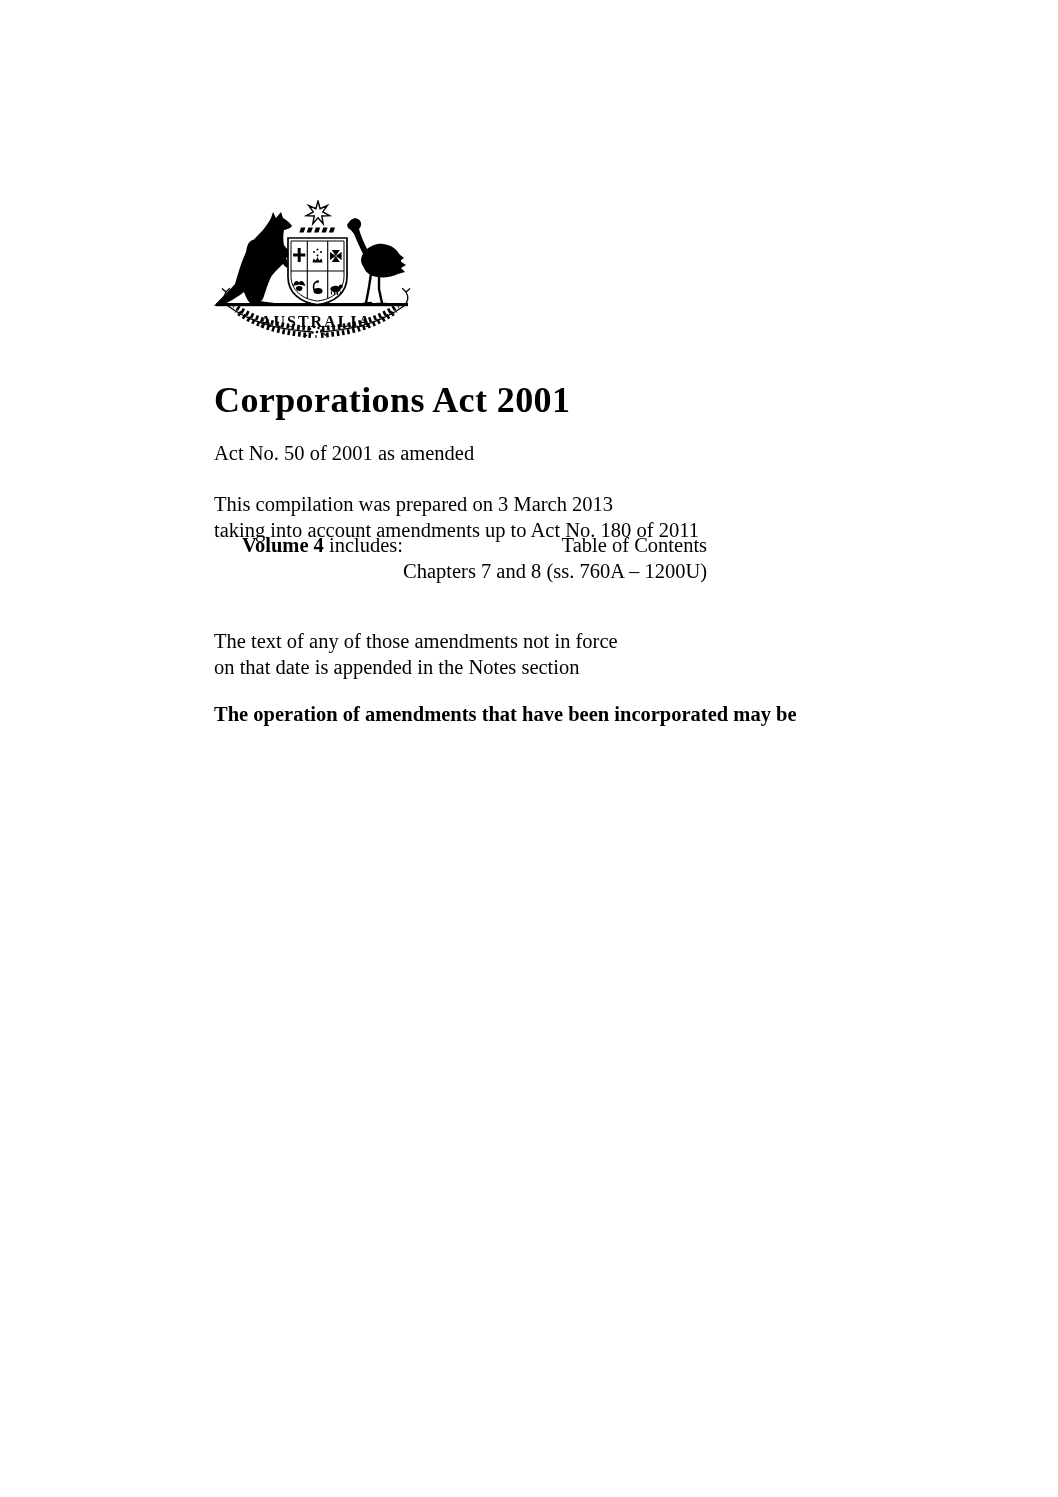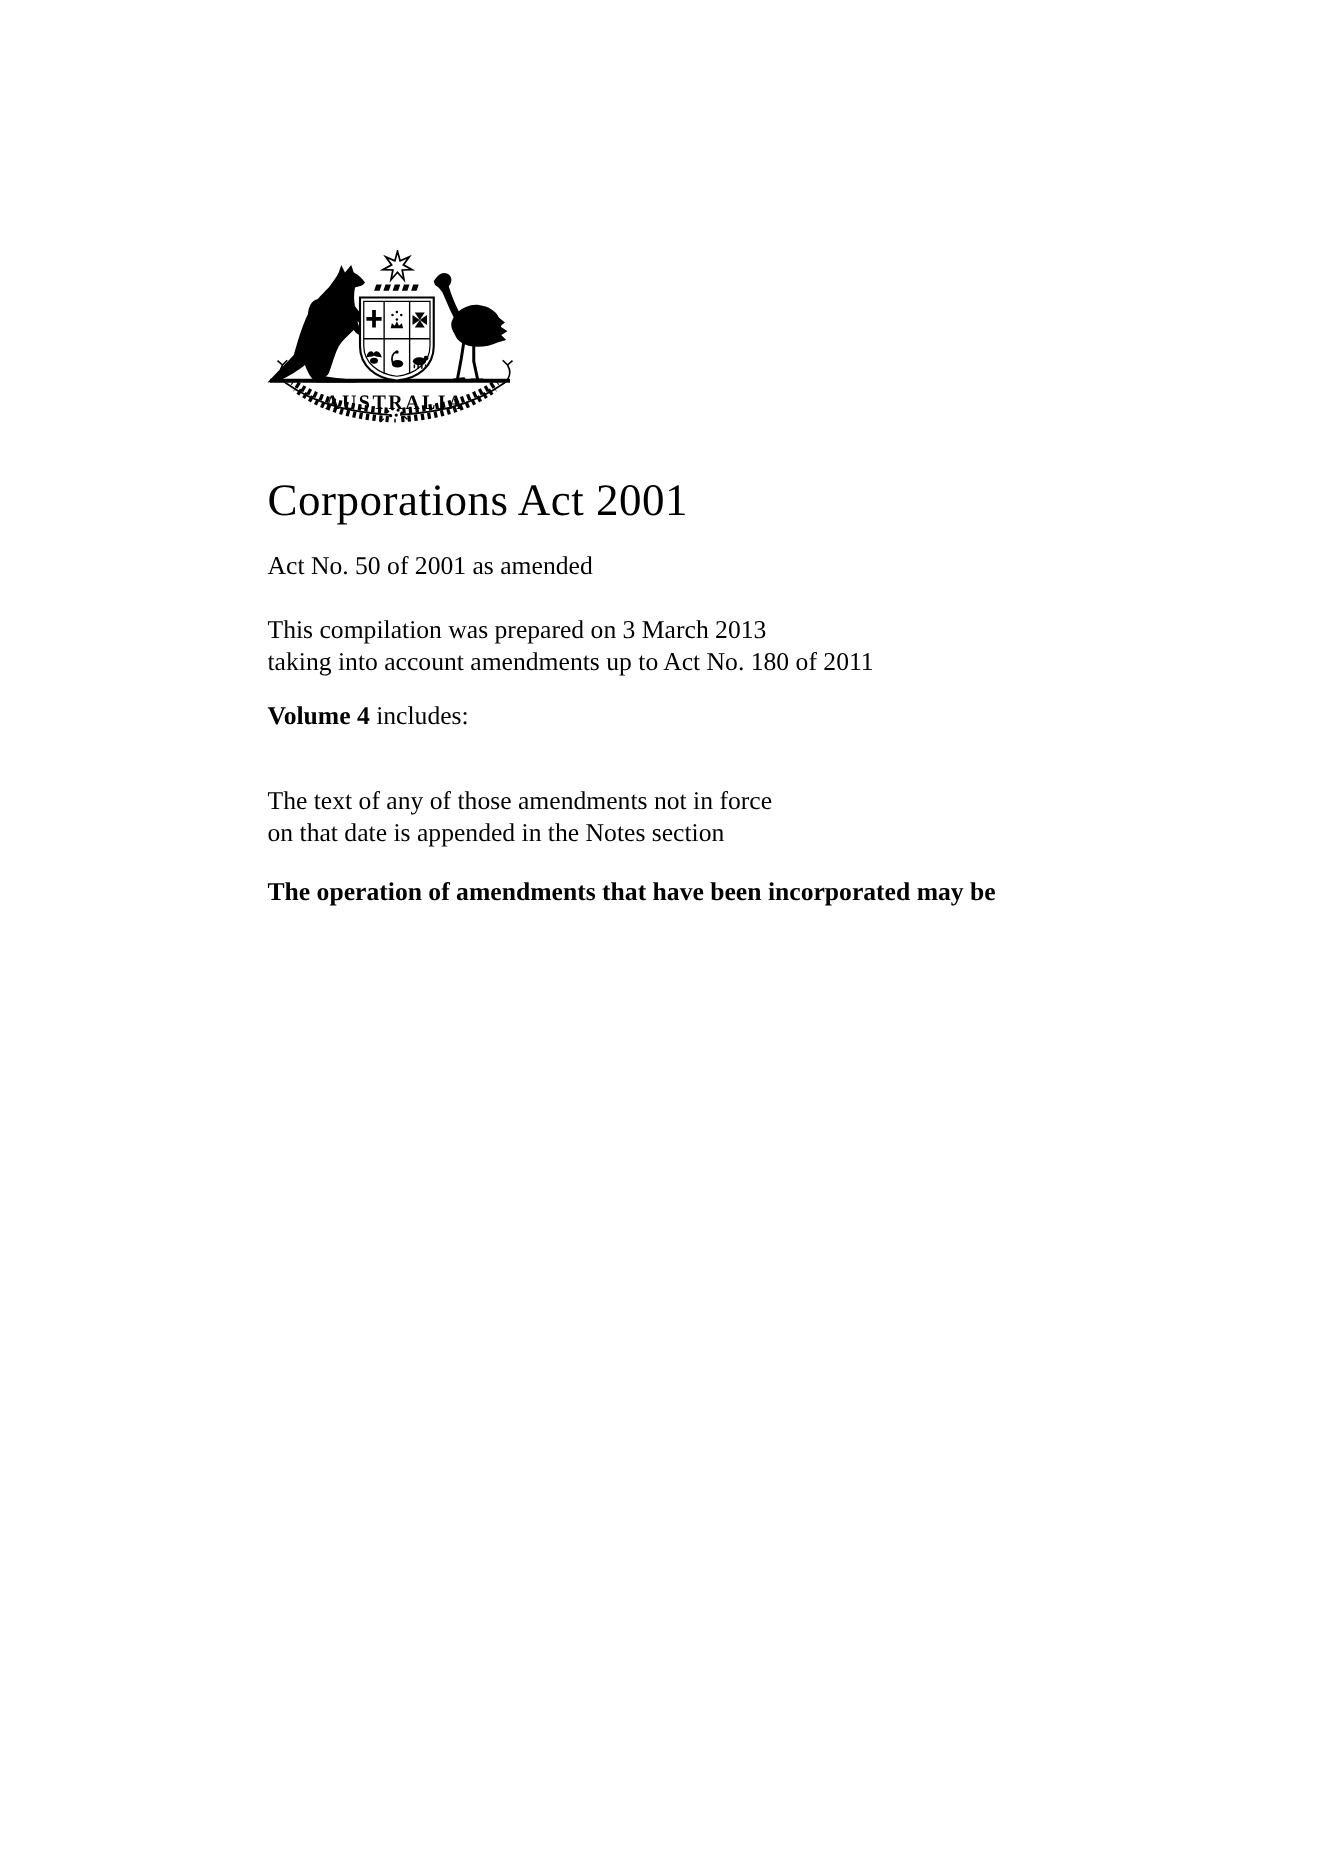--- a/index.html
+++ b/index.html
@@ -12,33 +12,33 @@
     font-family:"Liberation Serif", serif;
     overflow:hidden;
   }
   .emblem {
     position:absolute; left:213px; top:200px;
     width:200px; height:148px;
   }
   .doc-title {
     position:absolute; left:214px; top:379px;
     margin:0;
-    font-size:36px; line-height:42px; font-weight:400;
+    font-size:36px; line-height:42px; font-weight:700;
     letter-spacing:0.4px;
     white-space:nowrap;
   }
   .text {
     position:absolute; left:214px;
     margin:0;
     font-size:20.5px; line-height:26px;
     white-space:nowrap;
   }
   .subtitle { top:440px; font-weight:400; }
   .para-prepared { top:491px; }
-  .volume-row { top:560px; display:flex; }
+  .volume-row { top:532px; display:flex;text-align:right; }
   .volume-label { width:189px; }
   .para-notinforce { top:628px; }
   .para-operation { top:701px;font-weight:bold; }
   b { font-weight:700; }
 </style>
 </head>
 <body>
 
 <div class="page">
 
@@ -169,20 +169,24 @@
 
   <p class="text para-prepared">
     <span>This compilation was prepared on 3 March 2013</span><br>
     <span>taking into account amendments up to Act No. 180 of 2011</span>
   </p>
 
   <div class="text volume-row">
     <div class="volume-label">
       <b>Volume 4</b><span> includes:</span>
     </div>
+    <div class="volume-items">
+      <div>Table of Contents</div>
+      <div>Chapters 7 and 8 (ss. 760A – 1200U)</div>
+    </div>
   </div>
 
   <p class="text para-notinforce">
     <span>The text of any of those amendments not in force</span><br>
     <span>on that date is appended in the Notes section</span>
   </p>
 
   <p class="text para-operation">
     <span>The operation of amendments that have been incorporated may be</span><br>
   </p>

